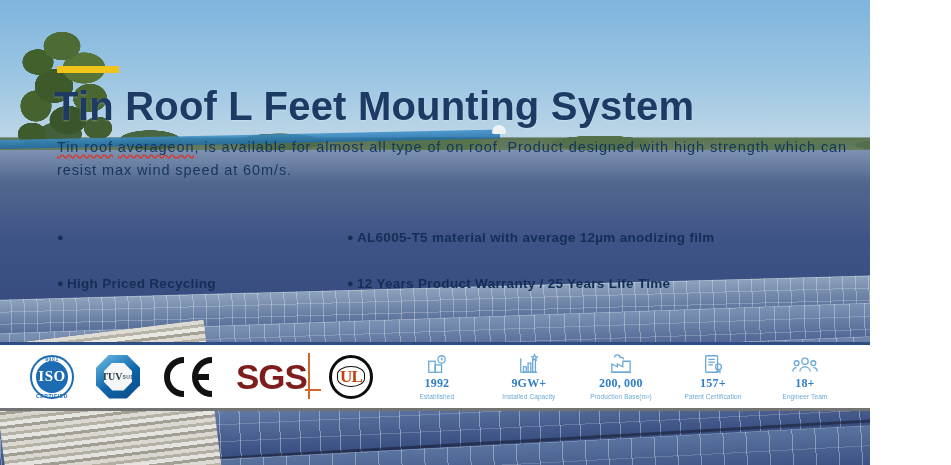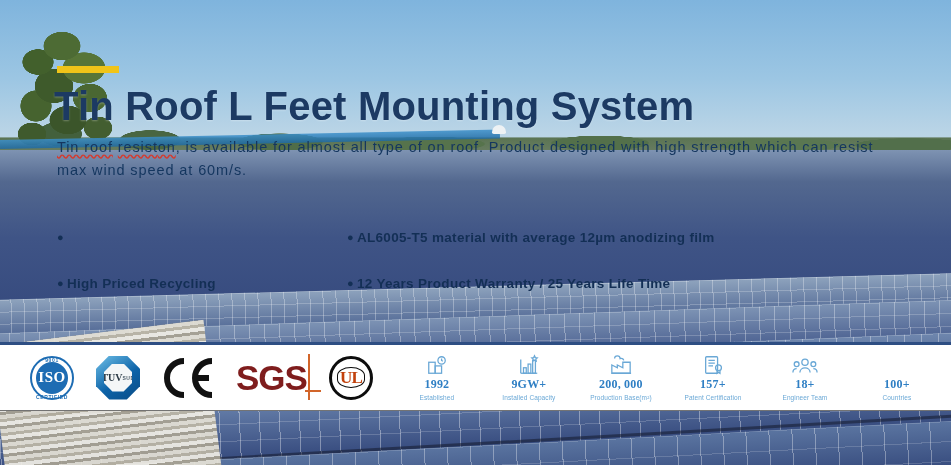--- a/index.html
+++ b/index.html
@@ -6,21 +6,21 @@
   * { box-sizing: border-box; margin: 0; padding: 0; }
   html, body {
     width: 951px; height: 465px;
     overflow: hidden;
     background: #ffffff;
     font-family: "Liberation Sans", sans-serif;
   }
 
   .banner {
     position: relative;
-    width: 951px; height: 465px;
+    width: 870px; height: 465px;
     overflow: hidden;
     background: #2b4a7a;
   }
 
   
   .photo {
     position: absolute; inset: 0;
     overflow: hidden;
   }
   .sky {
@@ -161,21 +161,21 @@
     letter-spacing: .3px; white-space: nowrap;
     display: flex; align-items: center; gap: 3px;
   }
   .feat .dot { font-size: 11px; line-height: 1; color: #132f55; }
 
   
   .strip {
     position: absolute; left: 0; top: 342px; width: 951px; height: 69px;
     background: #ffffff;
     border-top: 3px solid #2e4e83;
-    border-bottom: 1px solid #737373;
+    border-bottom: 3px solid #737373;
     display: flex; align-items: center;
   }
   .certs {
     display: flex; align-items: center; gap: 22px;
     padding-left: 30px; height: 100%;
   }
   .stats {
     display: flex; align-items: center; gap: 16px;
     padding-left: 26px; height: 100%;
   }
@@ -283,21 +283,21 @@
       <div class="tinroof"></div>
 
     </div>
   </div>
 
   <div class="content">
     <div class="accent-bar"></div>
 
     <div class="title">Tin Roof L Feet Mounting System</div>
 
-    <div class="subtitle"><span class="misspelled">Tin roof</span><span> </span><span class="misspelled">resist</span><span class="misspelled">on</span><span>, is available for almost all type of on roof. Product designed with high strength which can resist max wind speed at 60m/s.</span></div>
+    <div class="subtitle"><span class="misspelled">Tin roof</span><span> </span><span class="misspelled">average</span><span class="misspelled">on</span><span>, is available for almost all type of on roof. Product designed with high strength which can resist max wind speed at 60m/s.</span></div>
 
     <div class="features">
       <div class="feat">
         <span class="dot">●</span>
       </div>
       <div class="feat">
         <span class="dot">●</span>
         <span>AL6005-T5 material with average 12µm anodizing film</span>
       </div>
       <div class="feat">

